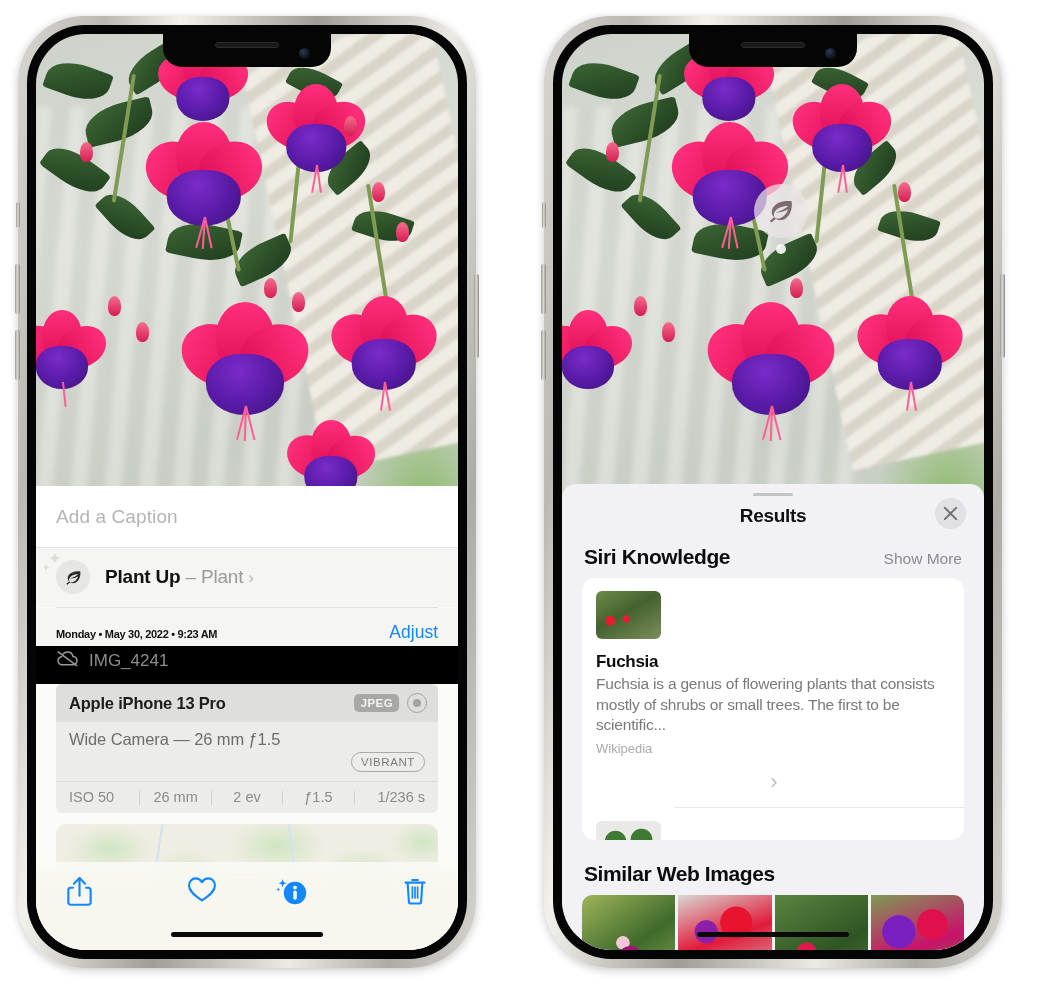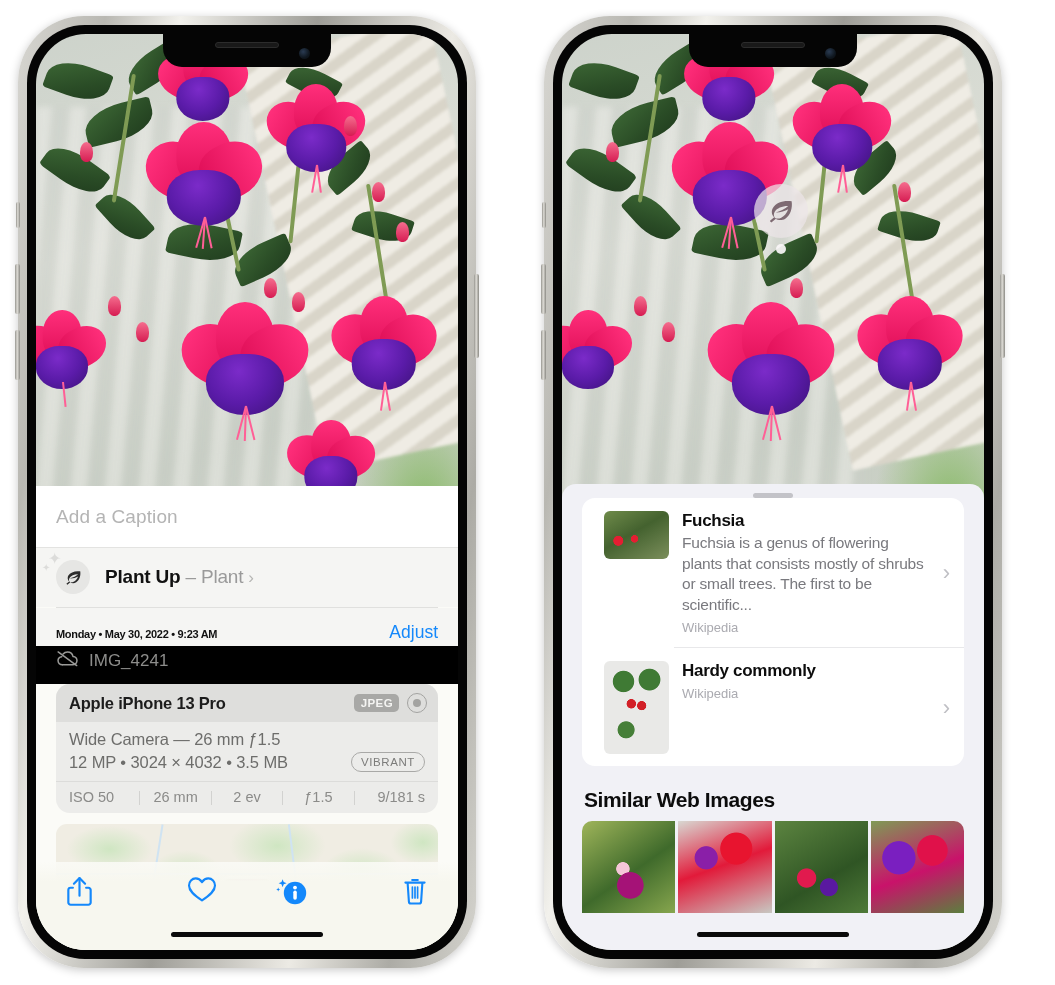--- a/index.html
+++ b/index.html
@@ -138,21 +138,21 @@
   .chev-sm { color: #b6b6b4; font-size: 17px; margin-left: 5px; font-weight: normal; }
   .lookup-sep { height: 1px; background: #e0e0de; margin: 0 20px; }
 
   .meta-row { background: #f5f5f3; padding: 14px 20px 3px 20px; display: flex; align-items: baseline; }
   .meta-date { font-size: 11px; font-weight: bold; color: #111; letter-spacing: -.3px; }
   .adjust { margin-left: auto; font-size: 17.5px; color: #1488fb; }
   .file-row { background: #000000; padding: 4px 20px 13px 20px; display: flex; align-items: center; gap: 10px; }
   .file-name { font-size: 17px; color: #8d8d8b; }
 
   .exif-card {
-    margin: 0 20px; background: #ececea; border-radius: 14px; overflow: hidden;
+    margin: 0 20px; background: #ececea; border-radius: 6px; overflow: hidden;
   }
   .exif-head {
     background: #dededc; padding: 9px 11px 9px 13px;
     display: flex; align-items: center; gap: 8px;
   }
   .exif-device { font-size: 16.5px; font-weight: bold; color: #1c1c1c; letter-spacing: -.2px; }
   .badge-jpeg {
     margin-left: auto; background: #a8a8a6; color: #f4f4f2;
     font-size: 11.5px; font-weight: bold; letter-spacing: .4px;
     padding: 3px 6px 3px 7px; border-radius: 5px;
@@ -219,21 +219,21 @@
   .res-head { position: relative; padding: 9px 0 18px 0; }
   .res-title { text-align: center; font-size: 19px; font-weight: bold; color: #111; letter-spacing: -.3px; }
   .close-btn {
     position: absolute; right: 18px; top: 2px; width: 31px; height: 31px; border-radius: 50%;
     background: #e0e0e5; display: flex; align-items: center; justify-content: center;
   }
   .section-head { display: flex; align-items: baseline; padding: 0 22px 9px 22px; }
   .section-title { font-size: 21px; font-weight: bold; color: #0c0c0c; letter-spacing: -.4px; }
   .show-more { margin-left: auto; font-size: 15.5px; color: #8b8b90; }
   .know-card { margin: 0 20px; background: #fff; border-radius: 13px; overflow: hidden; }
-  .know-row { display: flex; padding: 13px 14px 12px 22px; gap: 13px; align-items: flex-start; }
+  .know-row { display: flex; padding: 13px 14px 12px 14px; gap: 13px; align-items: flex-start; flex-direction: column; }
   .thumb { flex: 0 0 auto; border-radius: 6px; overflow: hidden; background: #bfbfbf; }
   .thumb.t1 {
     width: 65px; height: 48px;
     background:
       radial-gradient(circle at 22% 62%, #e41e32 0 8%, transparent 9%),
       radial-gradient(circle at 47% 58%, #e41e32 0 8%, transparent 9%),
       linear-gradient(150deg,#6f8b4a,#44622f 45%,#7c8f5c);
   }
   .thumb.t2 {
     width: 65px; height: 93px;
@@ -425,34 +425,33 @@
             <div class="exif-head">
               <span class="exif-device">Apple iPhone 13 Pro</span>
               <span class="badge-jpeg">JPEG</span>
               <span class="aperture-icon">
                   <i></i>
                 </span>
             </div>
             <div class="exif-body">
               <div class="exif-lens">Wide Camera — 26 mm ƒ1.5</div>
               <div class="exif-size-row">
-                <span class="exif-size">12 MP • 3024 × 4032 • 3.5 MB</span>
                 <span class="badge-vibrant">VIBRANT</span>
               </div>
             </div>
             <div class="exif-foot">
               <span class="cell">ISO 50</span>
               <span class="bar"></span>
               <span class="cell">26 mm</span>
               <span class="bar"></span>
               <span class="cell">2 ev</span>
               <span class="bar"></span>
               <span class="cell">ƒ1.5</span>
               <span class="bar"></span>
-              <span class="cell">9/181 s</span>
+              <span class="cell">1/236 s</span>
             </div>
           </div>
 
           <div class="map-card">
             <div class="road" style="left:26%; top:0; width:2px; height:100%; transform:rotate(9deg);"></div>
             <div class="road" style="left:62%; top:0; width:2px; height:100%; transform:rotate(-7deg);"></div>
             <div class="road" style="left:0;   top:58%; width:100%; height:2px;"></div>
             <div class="map-pin">
                 <i></i>
               </div>
@@ -586,21 +585,33 @@
           <svg width="30" height="30" viewBox="0 0 24 24" aria-hidden="true">
             <path d="M20.5 4.2c-6.6-.9-12.6 1.2-15 5.4-1.5 2.6-.9 5.6 1 7.4L3 20l1.3 1.2 3.6-3.1c2 1.5 5 1.6 7.5 0 4.2-2.6 6-8.6 5.1-13.9z
                      M7 17.3c-.9-1.2-1-3 0-4.7 1.7-2.9 6-4.7 10.8-4.6-2.4 2.3-6.1 4.1-10 5.1 3.6.1 7.2-.8 10-2.5-1.2 3.1-3.2 5.6-5.6 6.7-1.9.9-3.9.9-5.2 0z" fill="#7e6a72"></path>
           </svg>
           <span class="dot"></span>
         </div>
 
         <div class="sheet">
           <div class="grabber"></div>
 
-
+          <div class="res-head">
+            <div class="res-title">Results</div>
+            <div class="close-btn">
+              <svg width="15" height="15" viewBox="0 0 16 16" aria-hidden="true">
+                <path d="M2 2 L14 14 M14 2 L2 14" stroke="#6e6e73" stroke-width="2.1" stroke-linecap="round"></path>
+              </svg>
+            </div>
+          </div>
+
+          <div class="section-head">
+            <span class="section-title">Siri Knowledge</span>
+            <span class="show-more">Show More</span>
+          </div>
 
           <div class="know-card">
             <div class="know-row">
               <div class="thumb t1"></div>
               <div class="know-txt">
                 <div class="know-title">Fuchsia</div>
                 <div class="know-desc">Fuchsia is a genus of flowering plants that consists mostly of shrubs or small trees. The first to be scientific...</div>
                 <div class="know-src">Wikipedia</div>
               </div>
               <div class="chev-big">›</div>

